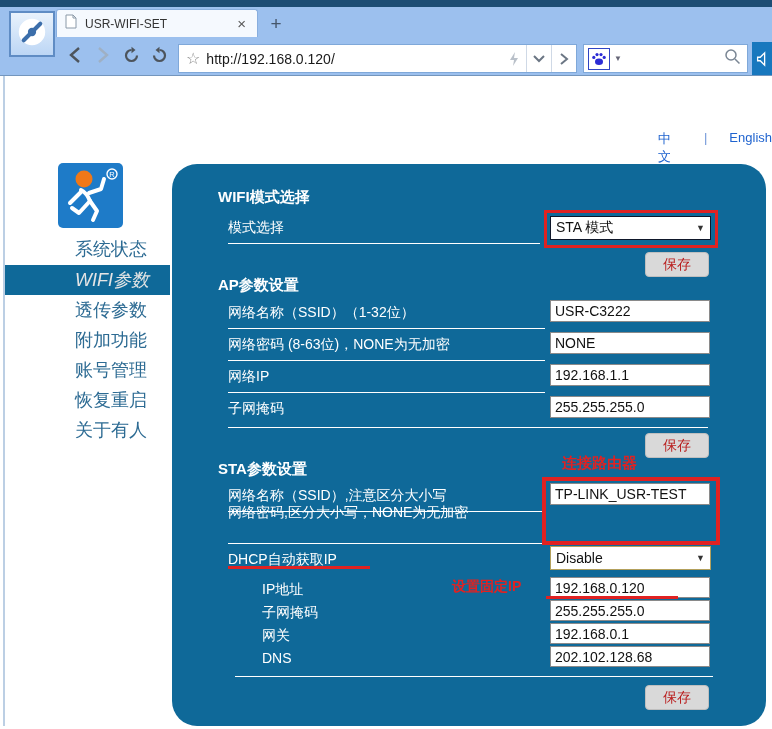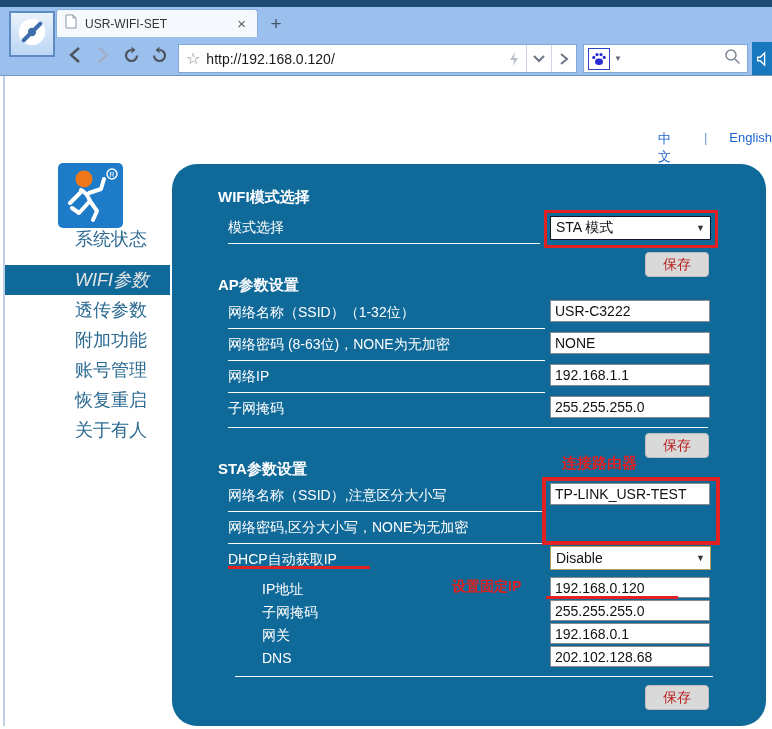--- a/index.html
+++ b/index.html
@@ -174,21 +174,21 @@
           <path d="M23 29 L12 40"></path>
           <path d="M31 30 L43 26 L46 16"></path>
           <path d="M32 38 L21 50 L14 45"></path>
           <path d="M32 38 L39 48 L35 57"></path>
         </g>
         <circle cx="54" cy="11" r="5" stroke="#fff" stroke-width="1.4" fill="none"></circle>
         <text x="54" y="14" font-size="7.5" fill="#fff" text-anchor="middle" font-family="Liberation Sans, sans-serif">R</text>
       </svg>
     </div>
 
-    <div class="menu-item" style="top:148px;">系统状态</div>
+    <div class="menu-item" style="top:158px;">系统状态</div>
     <div class="menu-item active" style="top:189px;">WIFI参数</div>
     <div class="menu-item" style="top:219px;">透传参数</div>
     <div class="menu-item" style="top:249px;">附加功能</div>
     <div class="menu-item" style="top:279px;">账号管理</div>
     <div class="menu-item" style="top:309px;">恢复重启</div>
     <div class="menu-item" style="top:339px;">关于有人</div>
 
     <div class="panel">
 
       <div class="hd" style="left:46px; top:24px;">WIFI模式选择</div>
@@ -218,21 +218,21 @@
       <div class="lbl" style="left:56px; top:236px;">子网掩码</div>
       <input class="field" style="left: 378px; top: 232px;" value="255.255.255.0">
       <div class="uline" style="left:56px; top:263px; width:480px;"></div>
       <div class="save-btn" style="left:473px; top:269px;">保存</div>
 
       <div class="hd" style="left:46px; top:296px;">STA参数设置</div>
       <div class="red-note" style="left:390px; top:290px; font-size:15px;">连接路由器</div>
 
       <div class="lbl" style="left:56px; top:323px;">网络名称（SSID）,注意区分大小写</div>
       <div class="uline" style="left:56px; top:347px; width:317px;"></div>
-      <div class="lbl" style="left:56px; top:355px;">网络密码,区分大小写，NONE为无加密</div>
+      <div class="lbl" style="left:56px; top:340px;">网络密码,区分大小写，NONE为无加密</div>
       <div class="uline" style="left:56px; top:379px; width:317px;"></div>
 
       <input class="field" style="left: 378px; top: 319px;" value="TP-LINK_USR-TEST">
       <div class="red-box thick" style="left:370px; top:313px; width:178px; height:68px;"></div>
 
       <div class="lbl" style="left:56px; top:387px;text-align:center;">DHCP自动获取IP</div>
       <div class="red-line" style="left:56px; top:402px; width:142px;"></div>
       <div class="selectbox khaki" style="left:378px; top:382px;">
         <span>Disable</span>
         <span class="caret">▼</span>

